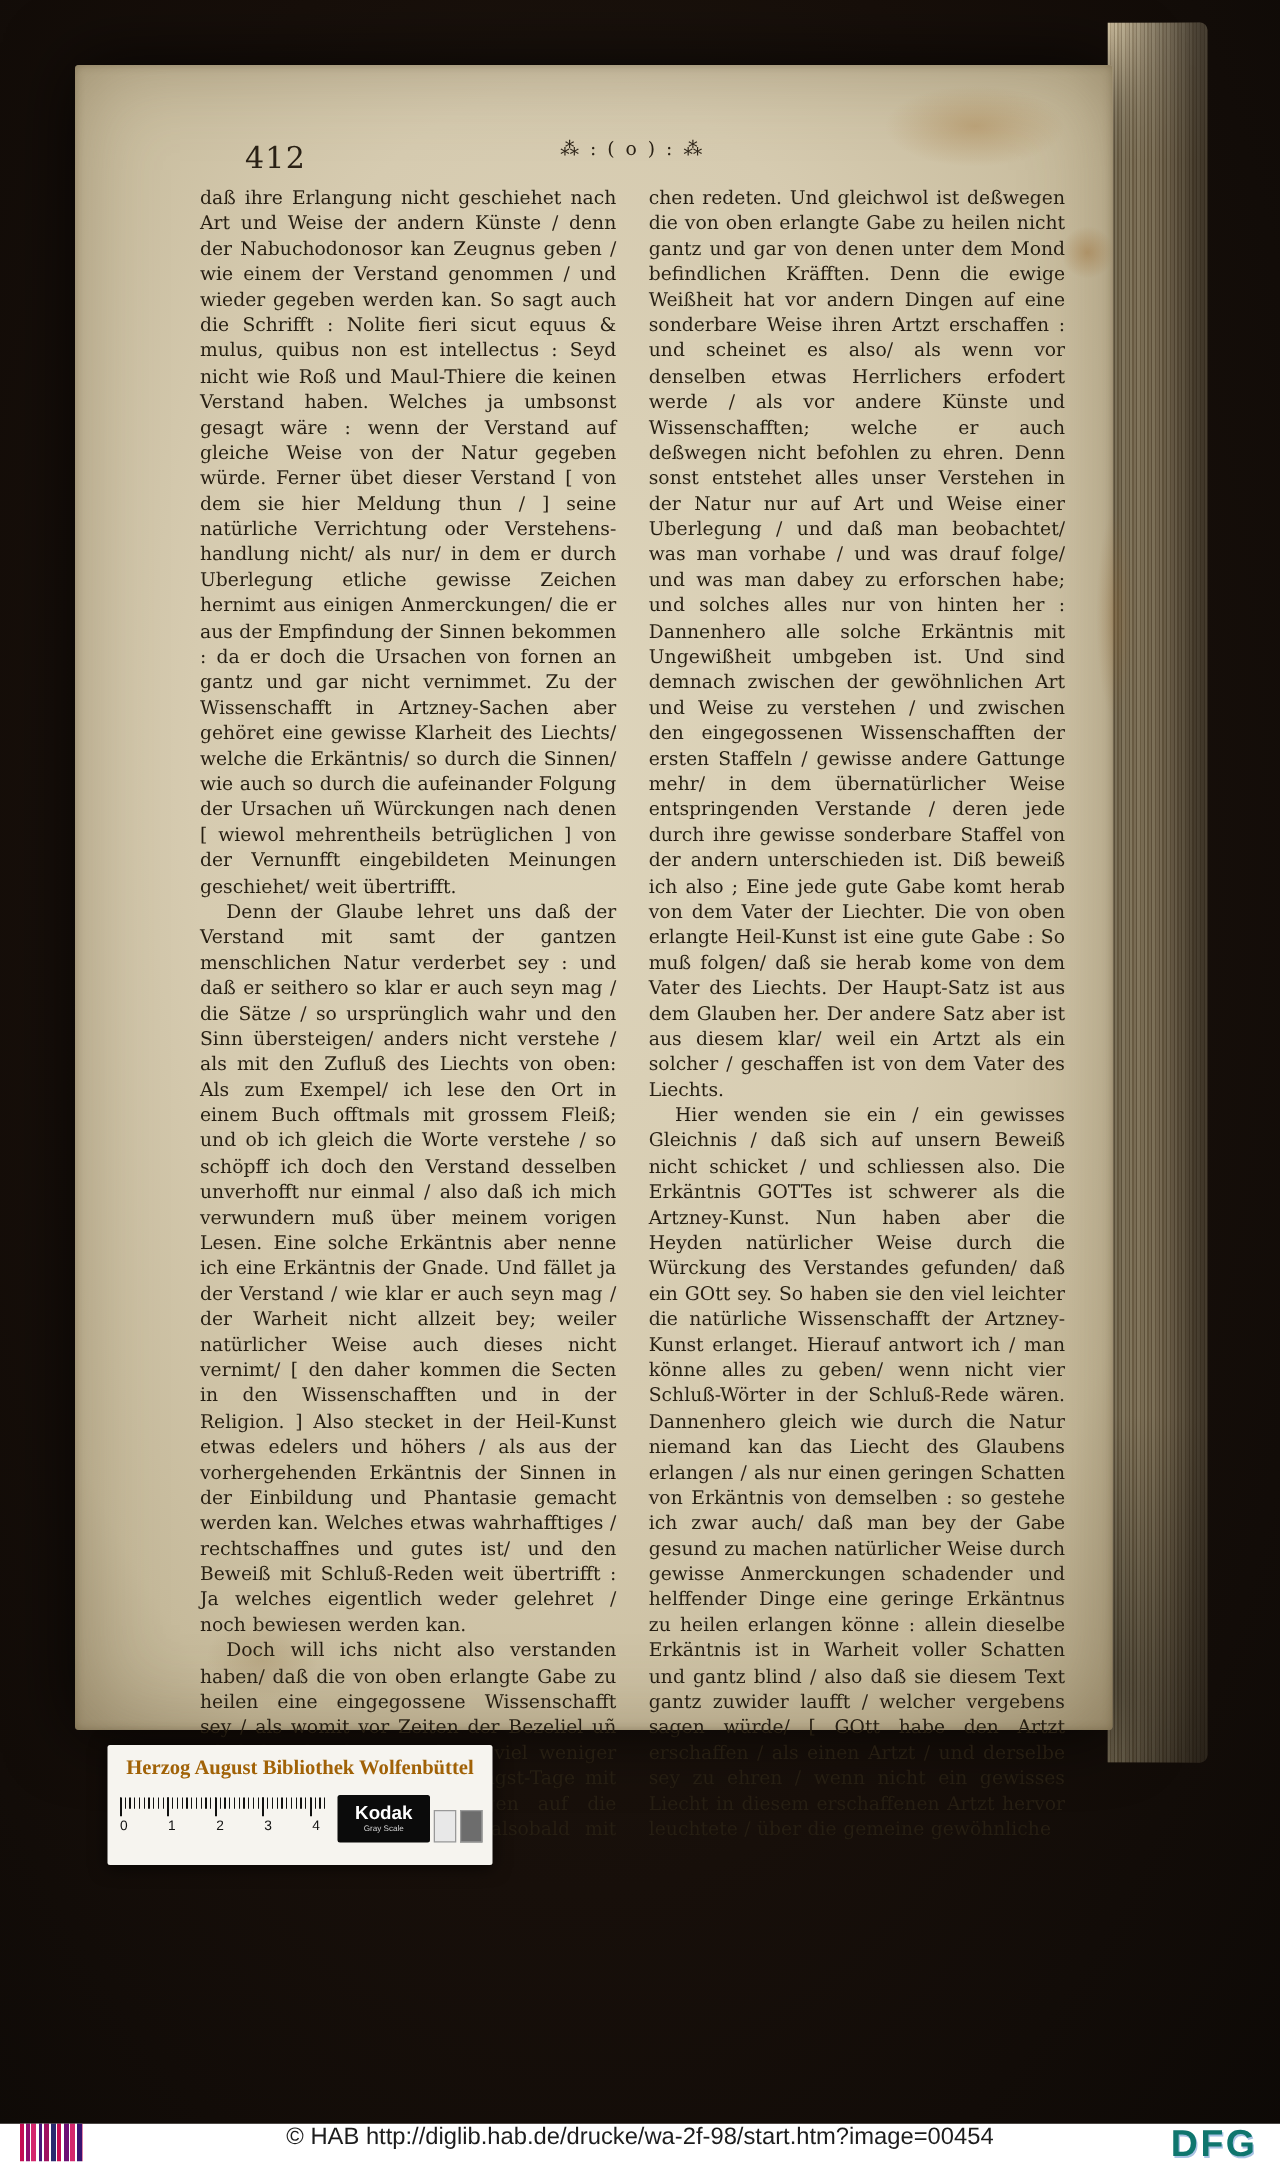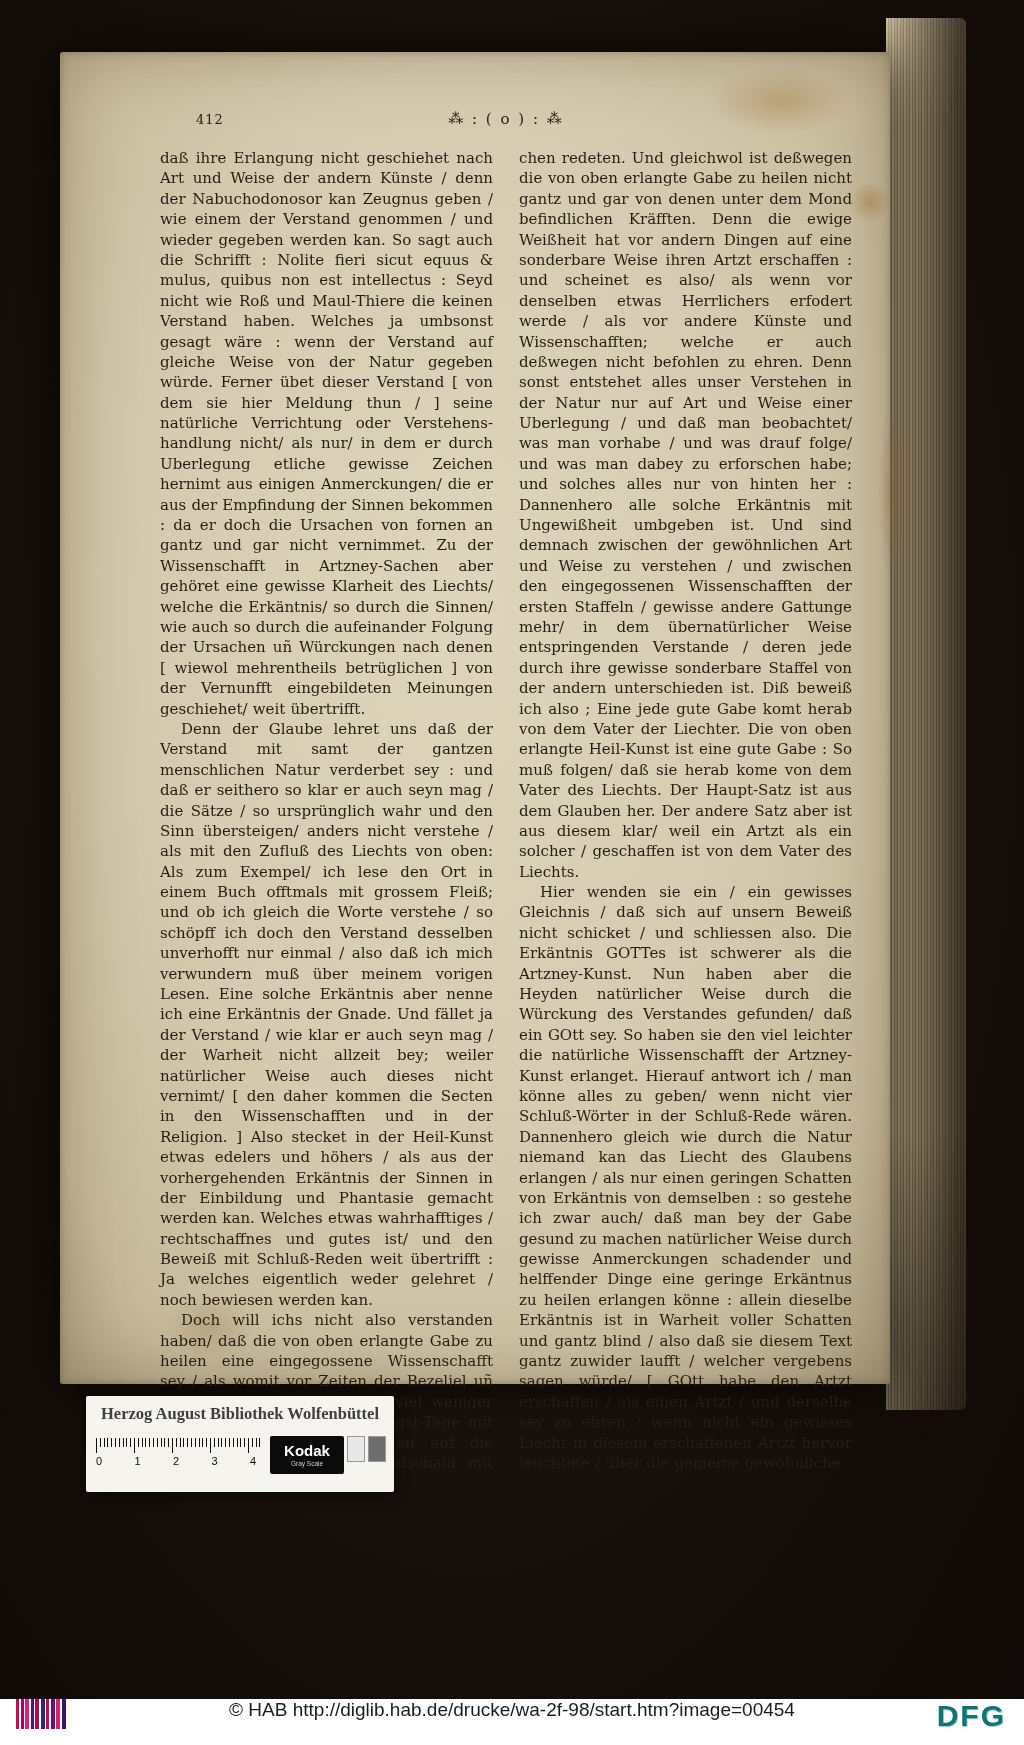--- a/index.html
+++ b/index.html
@@ -23,44 +23,44 @@
   .stain.s1{left:620px;top:4px;width:200px;height:90px;
     background:radial-gradient(closest-side, rgba(160,115,55,.38), rgba(160,115,55,0) 72%);}
   .stain.s2{left:780px;top:120px;width:60px;height:60px;
     background:radial-gradient(closest-side, rgba(150,100,40,.40), rgba(150,100,40,0) 70%);}
   .stain.s3{left:812px;top:330px;width:40px;height:220px;
     background:radial-gradient(closest-side, rgba(140,100,50,.30), rgba(140,100,50,0) 75%);}
   .stain.s4{left:90px;top:1230px;width:120px;height:90px;
     background:radial-gradient(closest-side, rgba(130,95,45,.22), rgba(130,95,45,0) 75%);}
 
   .page-header{position:absolute;left:100px;top:58px;width:692px;height:26px;}
-  .folio{position:absolute;left:36px;top:2px;font-size:13px;color:#2a2115;letter-spacing:1px;}
+  .folio{position:absolute;left:36px;top:2px;font-size:24px;color:#2a2115;letter-spacing:1px;}
   .ornament{position:absolute;left:0;right:0;text-align:center;font-size:15px;color:#2a2115;letter-spacing:2px;}
 
   .text-columns{position:absolute;left:100px;top:96px;width:692px;display:flex;gap:26px;}
   .col{width:333px;font-size:15px;line-height:1.36;color:#261e12;text-align:justify;
     font-family:"DejaVu Serif",serif;word-spacing:.4px;}
   .col p{margin:0;}
   .col p.indent{text-indent:1.4em;}
 
   
   .label-card{position:absolute;left:86px;top:1396px;width:308px;height:96px;border-radius:2px;
     background:#f6f4ef;box-shadow:0 2px 14px rgba(0,0,0,.6);}
   .label-title{margin:8px 10px 0 10px;text-align:center;font-family:"Liberation Serif",serif;
-    font-weight:bold;font-size:16.5px;color:#404040;white-space:nowrap;}
+    font-weight:bold;font-size:16.5px;color:#a16207;white-space:nowrap;}
   .card-row{position:absolute;left:10px;right:8px;top:38px;height:52px;display:flex;align-items:flex-start;}
   .ruler{width:168px;margin-top:4px;}
   .ruler-ticks{height:15px;
     background:
       repeating-linear-gradient(90deg, #111 0 1.5px, transparent 1.5px 38px),
       repeating-linear-gradient(90deg, #111 0 1px, transparent 1px 3.8px);
     background-size:100% 15px, 100% 9px;background-repeat:no-repeat;background-position:0 0,0 0;}
   .ruler-numbers{display:flex;width:160px;justify-content:space-between;margin-top:2px;
     font-family:"Liberation Sans",sans-serif;font-size:11px;color:#111;}
-  .kodak-wrap{display:flex;align-items:flex-start;margin-left:8px;margin-top:2px;}
+  .kodak-wrap{display:flex;align-items:flex-end;margin-left:8px;margin-top:2px;}
   .kodak-box{width:74px;height:38px;background:#0b0b0b;border-radius:2px;color:#fff;
     display:flex;flex-direction:column;align-items:center;justify-content:center;}
   .kodak-brand{font-family:"Liberation Sans",sans-serif;font-weight:bold;font-size:15px;line-height:1;}
   .kodak-sub{font-family:"Liberation Sans",sans-serif;font-size:6.5px;color:#cfcfcf;margin-top:2px;}
   .patch{width:16px;height:24px;margin-left:3px;border:1px solid #999;}
   .patch.p1{background:#e8e8e8;}
   .patch.p2{background:#6d6d6d;}
 
   
   .footer-bar{position:absolute;left:0;bottom:0;width:1024px;height:46px;background:#ffffff;

